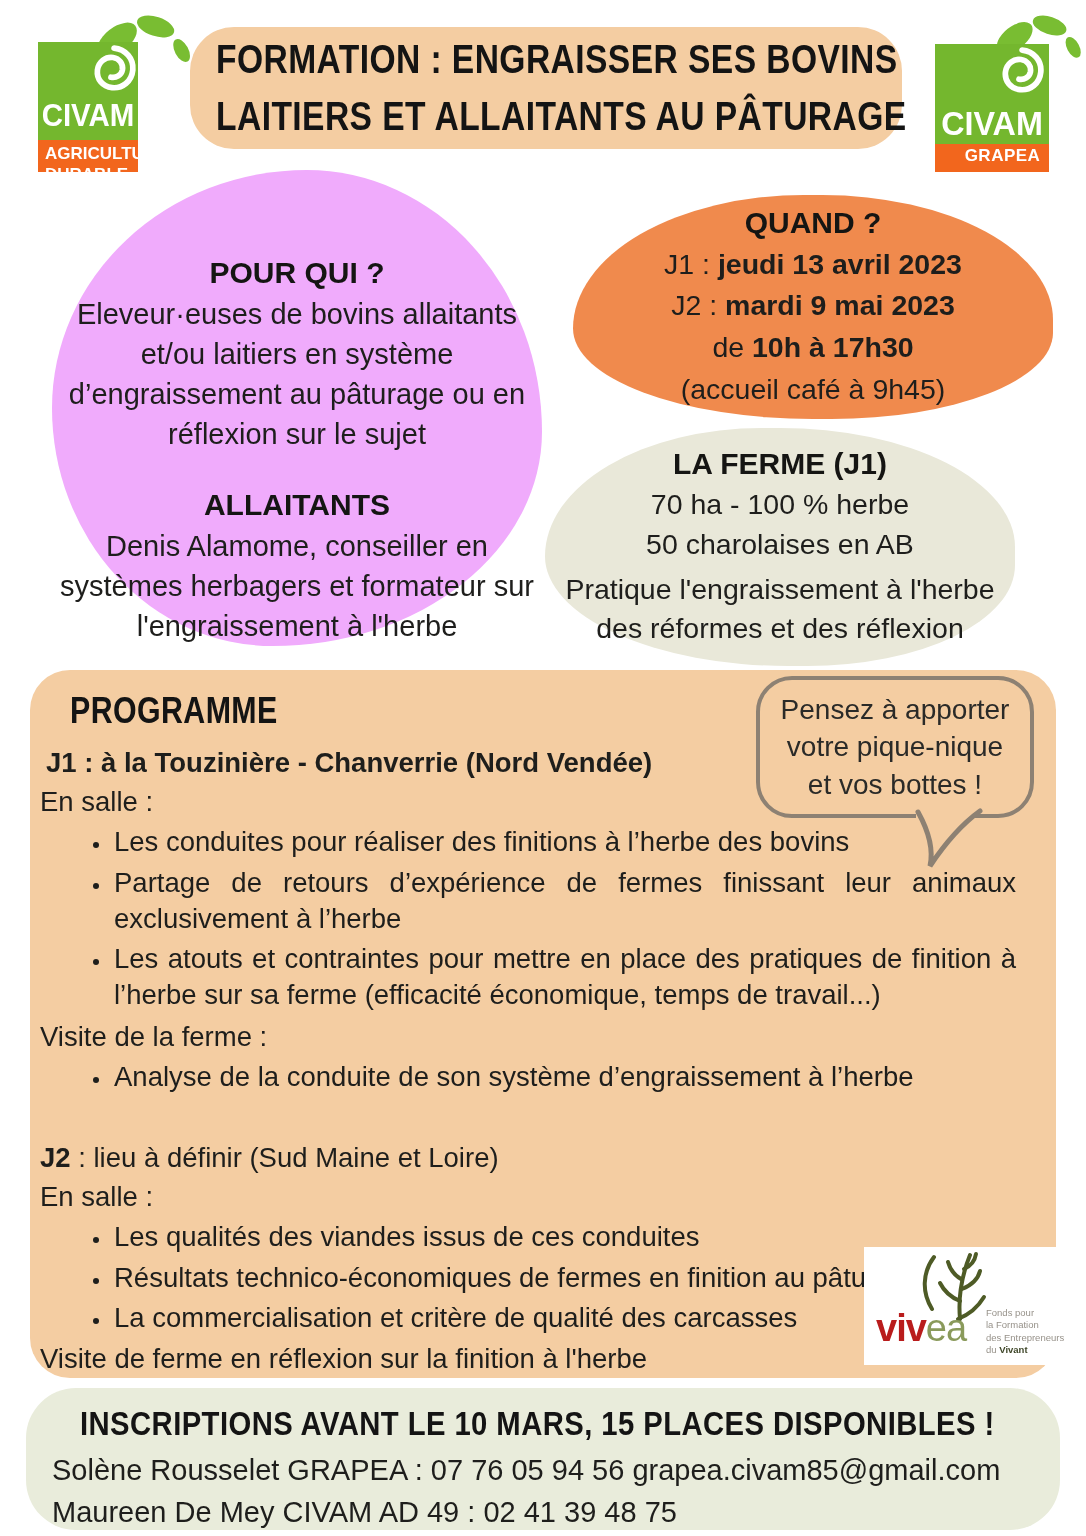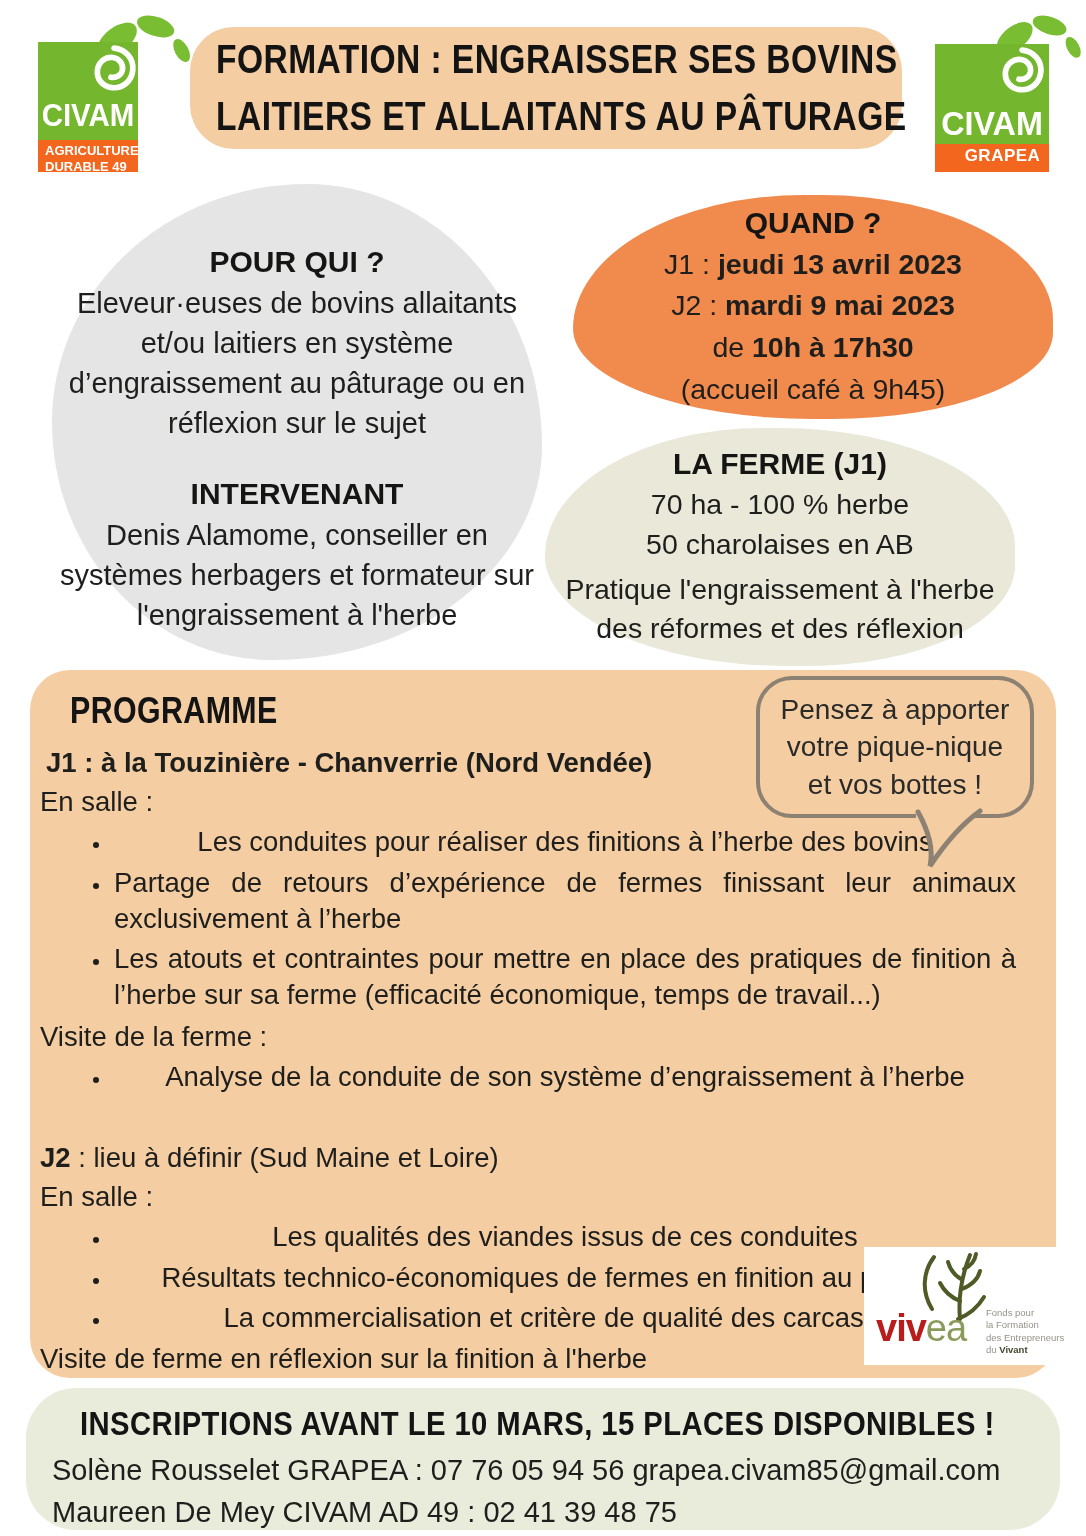--- a/index.html
+++ b/index.html
@@ -20,29 +20,29 @@
     line-height:1.42; white-space:nowrap;
   }
   .logo { position:absolute; }
   .logo-square { position:absolute; background:#74b72e; }
   .logo-brand {
     position:absolute; text-align:center; color:#ffffff; font-weight:800;
     transform:scaleX(0.95); transform-origin:center;
     font-family:"Liberation Sans", sans-serif;
   }
   .logo-strip { position:absolute; background:#f2661d; color:#ffffff; box-sizing:border-box; }
-  .logo-strip.left-strip { font-size:13px; font-weight:700; line-height:1.25; padding:3px 8px 0 7px; }
+  .logo-strip.left-strip { font-size:17px; font-weight:700; line-height:1.25; padding:3px 8px 0 7px; }
   .logo-strip.right-strip { font-size:17px; font-weight:600; letter-spacing:0.5px; text-align:center; padding-top:2px; }
   .logo-svg { position:absolute; }
   
   .blob { position:absolute; display:flex; flex-direction:column; align-items:center; text-align:center; box-sizing:border-box; }
   .blob-green {
-    left:52px; top:184px; width:490px; height:476px; background:#e5e5e5;
+    left:52px; top:170px; width:490px; height:476px; background:#f0abfc;
     border-radius:52% 48% 55% 45% / 50% 55% 45% 50%;
-    justify-content:center; padding-top:34px;
+    justify-content:flex-end; padding-top:34px;
   }
   .blob-orange {
     left:573px; top:195px; width:480px; height:224px; background:#f08a4d;
     border-radius:50% 50% 48% 52% / 62% 58% 40% 42%;
     justify-content:center; padding:4px 10px;
   }
   .blob-beige {
     left:545px; top:428px; width:470px; height:238px; background:#e9e8d9;
     border-radius:48% 52% 46% 54% / 56% 52% 44% 48%;
     justify-content:center; padding:4px 0;
@@ -61,21 +61,21 @@
     padding:14px 30px 0 8px;
   }
   .prog-title {
     font-size:37px; font-weight:800; letter-spacing:0.5px; color:#141414;
     transform:scaleX(0.82); transform-origin:left center;
     margin:6px 0 12px 32px; white-space:nowrap;
   }
   .prog-heading { font-size:27.5px; font-weight:700; margin:4px 0 2px 8px; line-height:1.35; }
   .prog-line { font-size:27.5px; margin:2px 0 2px 2px; line-height:1.35; }
   .prog-list { margin:2px 0; padding:0 10px 0 74px; }
-  .prog-list li { font-size:27.5px; line-height:1.32; margin:4px 0; padding-left:2px;text-align:center; }
+  .prog-list li { font-size:27.5px; line-height:1.32; margin:4px 0; padding-left:2px; }
   .prog-list li::marker { font-size:0.75em; }
   .prog-list li.justify { text-align:justify; }
   .spacer { height:38px; }
   
   .bubble {
     position:absolute; left:756px; top:676px; width:278px; height:142px;
     background:#f4cda2; border:4px solid #8d8173; border-radius:36px;
     display:flex; align-items:center; justify-content:center; text-align:center;
     font-size:28px; line-height:1.33; color:#2a2a28; box-sizing:border-box;
     padding:4px 16px; z-index:5;
@@ -138,21 +138,21 @@
     <svg class="logo-svg" style="left:64px; top:37px;" width="52" height="52" viewBox="0 0 100 100">
       <path d="M54,6 C76,8 92,26 90,48 C88,70 70,84 50,82 C32,80 20,66 22,48 C24,32 38,22 52,24 C64,26 72,36 70,48 C68,58 58,64 48,62" fill="none" stroke="#ffffff" stroke-width="11" stroke-linecap="round"></path>
     </svg>
     <div class="logo-brand" style="left:5px; top:94px; width:114px; font-size:34px;">CIVAM</div>
     <div class="logo-strip right-strip" style="left:5px; top:134px; width:114px; height:28px;padding-left:21px;">GRAPEA</div>
   </div>
 
   <div class="blob blob-green">
     <div class="blob-title">POUR QUI ?</div>
     <div class="blob-text">Eleveur·euses de bovins allaitants et/ou laitiers en système d’engraissement au pâturage ou en réflexion sur le sujet</div>
-    <div class="blob-title mt">INTERVENANT</div>
+    <div class="blob-title mt">ALLAITANTS</div>
     <div class="blob-text">Denis Alamome, conseiller en systèmes herbagers et formateur sur l'engraissement à l'herbe</div>
   </div>
 
   <div class="blob blob-orange">
     <div class="blob-title">QUAND ?</div>
     <div class="blob-line"><span>J1 : </span><strong>jeudi 13 avril 2023</strong></div>
     <div class="blob-line"><span>J2 : </span><strong>mardi 9 mai 2023</strong></div>
     <div class="blob-line"><span>de </span><strong>10h à 17h30</strong></div>
     <div class="blob-line">(accueil café à 9h45)</div>
   </div>

